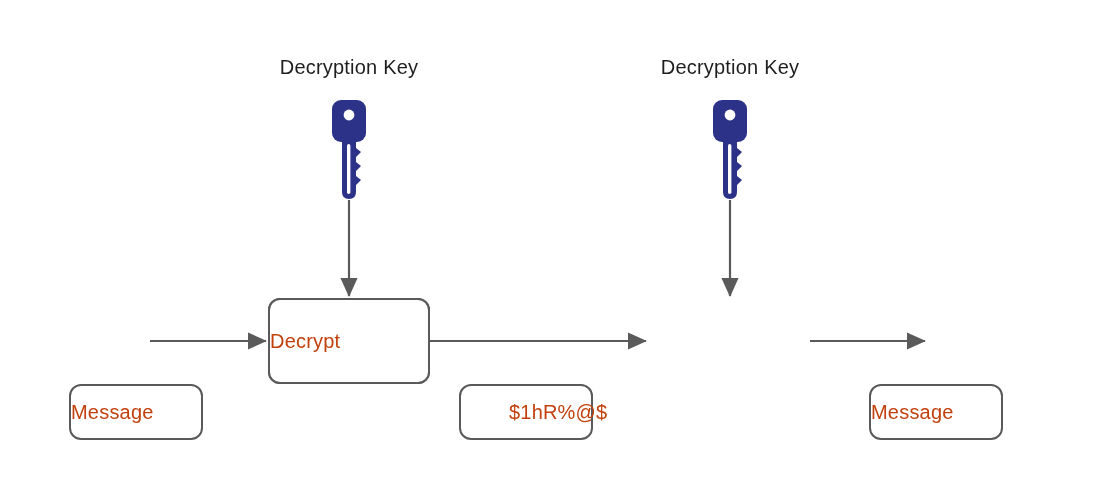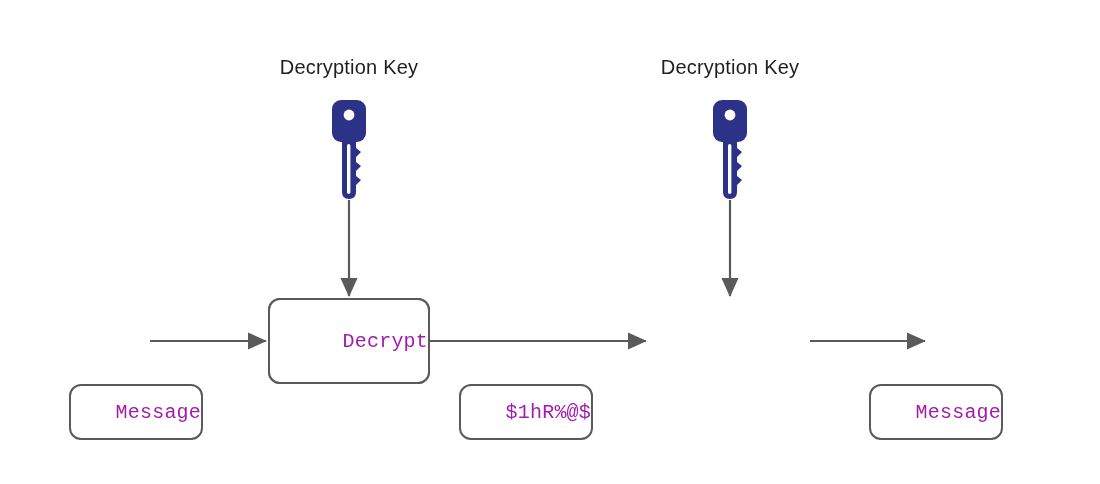--- a/index.html
+++ b/index.html
@@ -29,42 +29,41 @@
 
   
   .node {
     position: absolute;
     box-sizing: border-box;
     background: #ffffff;
     border: 2px solid #5a5a5a;
     border-radius: 12px;
     display: flex;
     align-items: center;
-    justify-content: flex-end;
-    color: #a21caf;
+    justify-content: flex-start;
+    color: #c2410c;
     font-size: 20px;
     letter-spacing: 0.2px;
-    font-family: Liberation Mono, monospace;
   }
   .node.process {
     left: 268px;
     top: 298px;
     width: 162px;
     height: 86px;
   }
   .node-encrypt { left: 268px; }
   .node-decrypt { left: 648px; }
 
   .node.data {
     height: 56px;
     width: 134px;
     top: 384px;
   }
   .node-msg-in     { left: 69px; }
-  .node-cipher     { left: 459px; }
+  .node-cipher     { left: 459px; padding-left: 48px; }
   .node-msg-out    { left: 869px; }
 
   
   .key-label {
     position: absolute;
     top: 56px;
     width: 260px;
     text-align: center;
     font-size: 20px;
     color: #1f1f1f;

